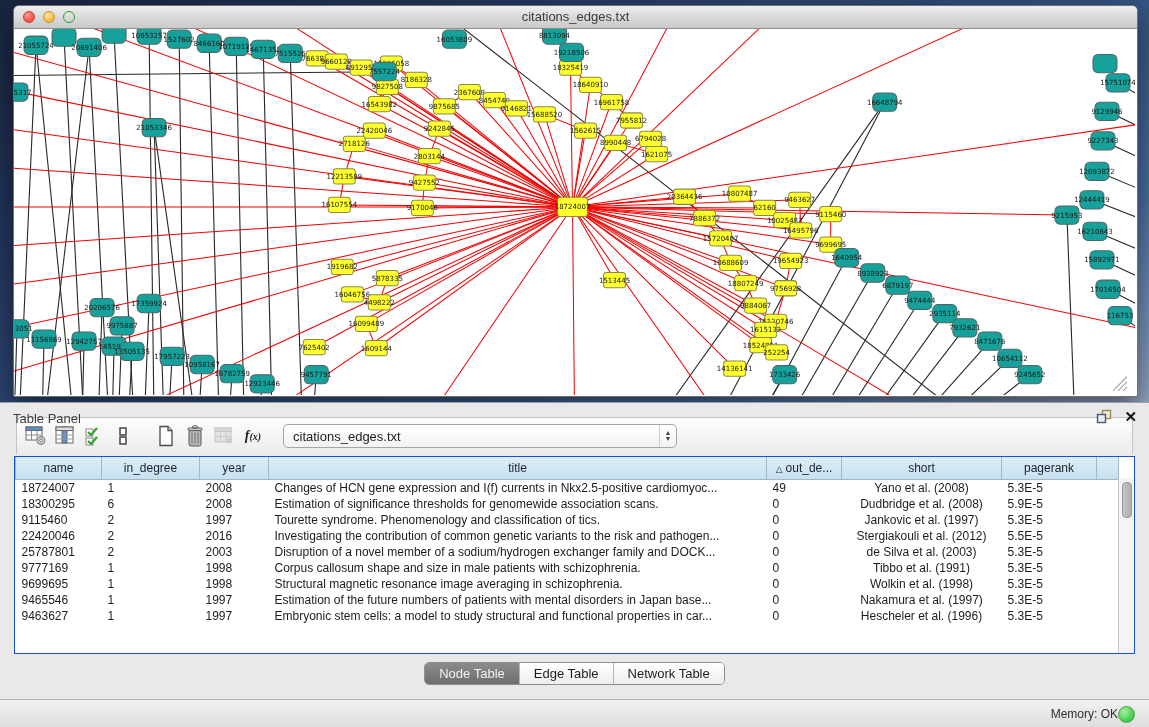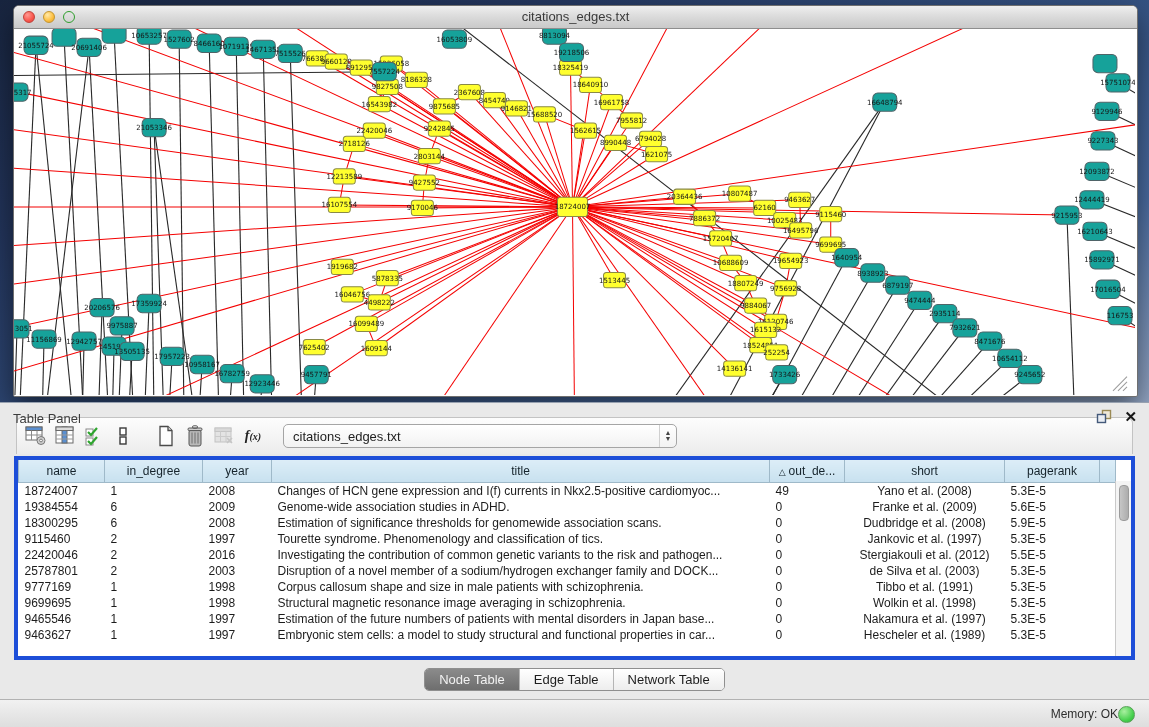--- a/index.html
+++ b/index.html
@@ -38,21 +38,21 @@
   .tb-gap{width:14px;}
   .fx{font-family:"Liberation Serif",serif;font-style:italic;font-weight:bold;font-size:14px;color:#222;}
   .fx small{font-size:10px;}
   .combo{margin-left:14px;width:392px;height:22px;border:1px solid #a5a5a5;border-radius:5px;
     background:linear-gradient(#ffffff,#f2f2f2);display:flex;align-items:center;position:relative;}
   .combo .combo-text{flex:1;padding-left:9px;font-size:13px;color:#222;}
   .combo .stepper{width:16px;display:flex;flex-direction:column;align-items:center;line-height:6px;
     font-size:7px;color:#444;border-left:1px solid #d0d0d0;height:100%;justify-content:center;}
   
   .table-wrap{position:relative;margin:2px 14px 0 14px;height:196px;background:#fff;
-    border:4px solid #1d4ed8;overflow:hidden;}
+    border:1px solid #1d4ed8;overflow:hidden;}
   table.data{border-collapse:collapse;table-layout:fixed;width:calc(100% - 15px);font-size:12px;color:#1c1c1c;}
   table.data col.c0{width:86px}table.data col.c1{width:98px}table.data col.c2{width:69px}
   table.data col.c3{width:498px}table.data col.c4{width:75px}table.data col.c5{width:160px}
   table.data col.c6{width:95px}
   table.data th{height:20px;background:linear-gradient(#dcedf7,#c8e1ef);border:1px solid #9fb9c9;
     border-top:none;font-weight:normal;font-size:12px;color:#15232b;text-align:center;
     overflow:hidden;white-space:nowrap;}
   table.data td{height:16px;padding:0 6px;white-space:nowrap;overflow:hidden;text-overflow:clip;}
   table.data td.center{text-align:center;}
   .sort-arrow{font-size:9px;margin-right:3px;}
@@ -608,30 +608,20 @@
             <td>18724007</td>
             <td>1</td>
             <td>2008</td>
             <td>Changes of HCN gene expression and I(f) currents in Nkx2.5-positive cardiomyoc...</td>
             <td>49</td>
             <td class="center">Yano et al. (2008)</td>
             <td>5.3E-5</td>
             <td></td>
           </tr>
           <tr>
-            <td>19384554</td>
-            <td>6</td>
-            <td>2009</td>
-            <td>Genome-wide association studies in ADHD.</td>
-            <td>0</td>
-            <td class="center">Franke et al. (2009)</td>
-            <td>5.6E-5</td>
-            <td></td>
-          </tr>
-          <tr>
             <td>18300295</td>
             <td>6</td>
             <td>2008</td>
             <td>Estimation of significance thresholds for genomewide association scans.</td>
             <td>0</td>
             <td class="center">Dudbridge et al. (2008)</td>
             <td>5.9E-5</td>
             <td></td>
           </tr>
           <tr>
@@ -693,21 +683,21 @@
             <td class="center">Nakamura et al. (1997)</td>
             <td>5.3E-5</td>
             <td></td>
           </tr>
           <tr>
             <td>9463627</td>
             <td>1</td>
             <td>1997</td>
             <td>Embryonic stem cells: a model to study structural and functional properties in car...</td>
             <td>0</td>
-            <td class="center">Hescheler et al. (1989)</td>
+            <td class="center">Hescheler et al. (1996)</td>
             <td>5.3E-5</td>
             <td></td>
           </tr>
         </tbody>
     </table>
     <div class="vscroll">
       <div class="vthumb"></div>
     </div>
   </div>
 

